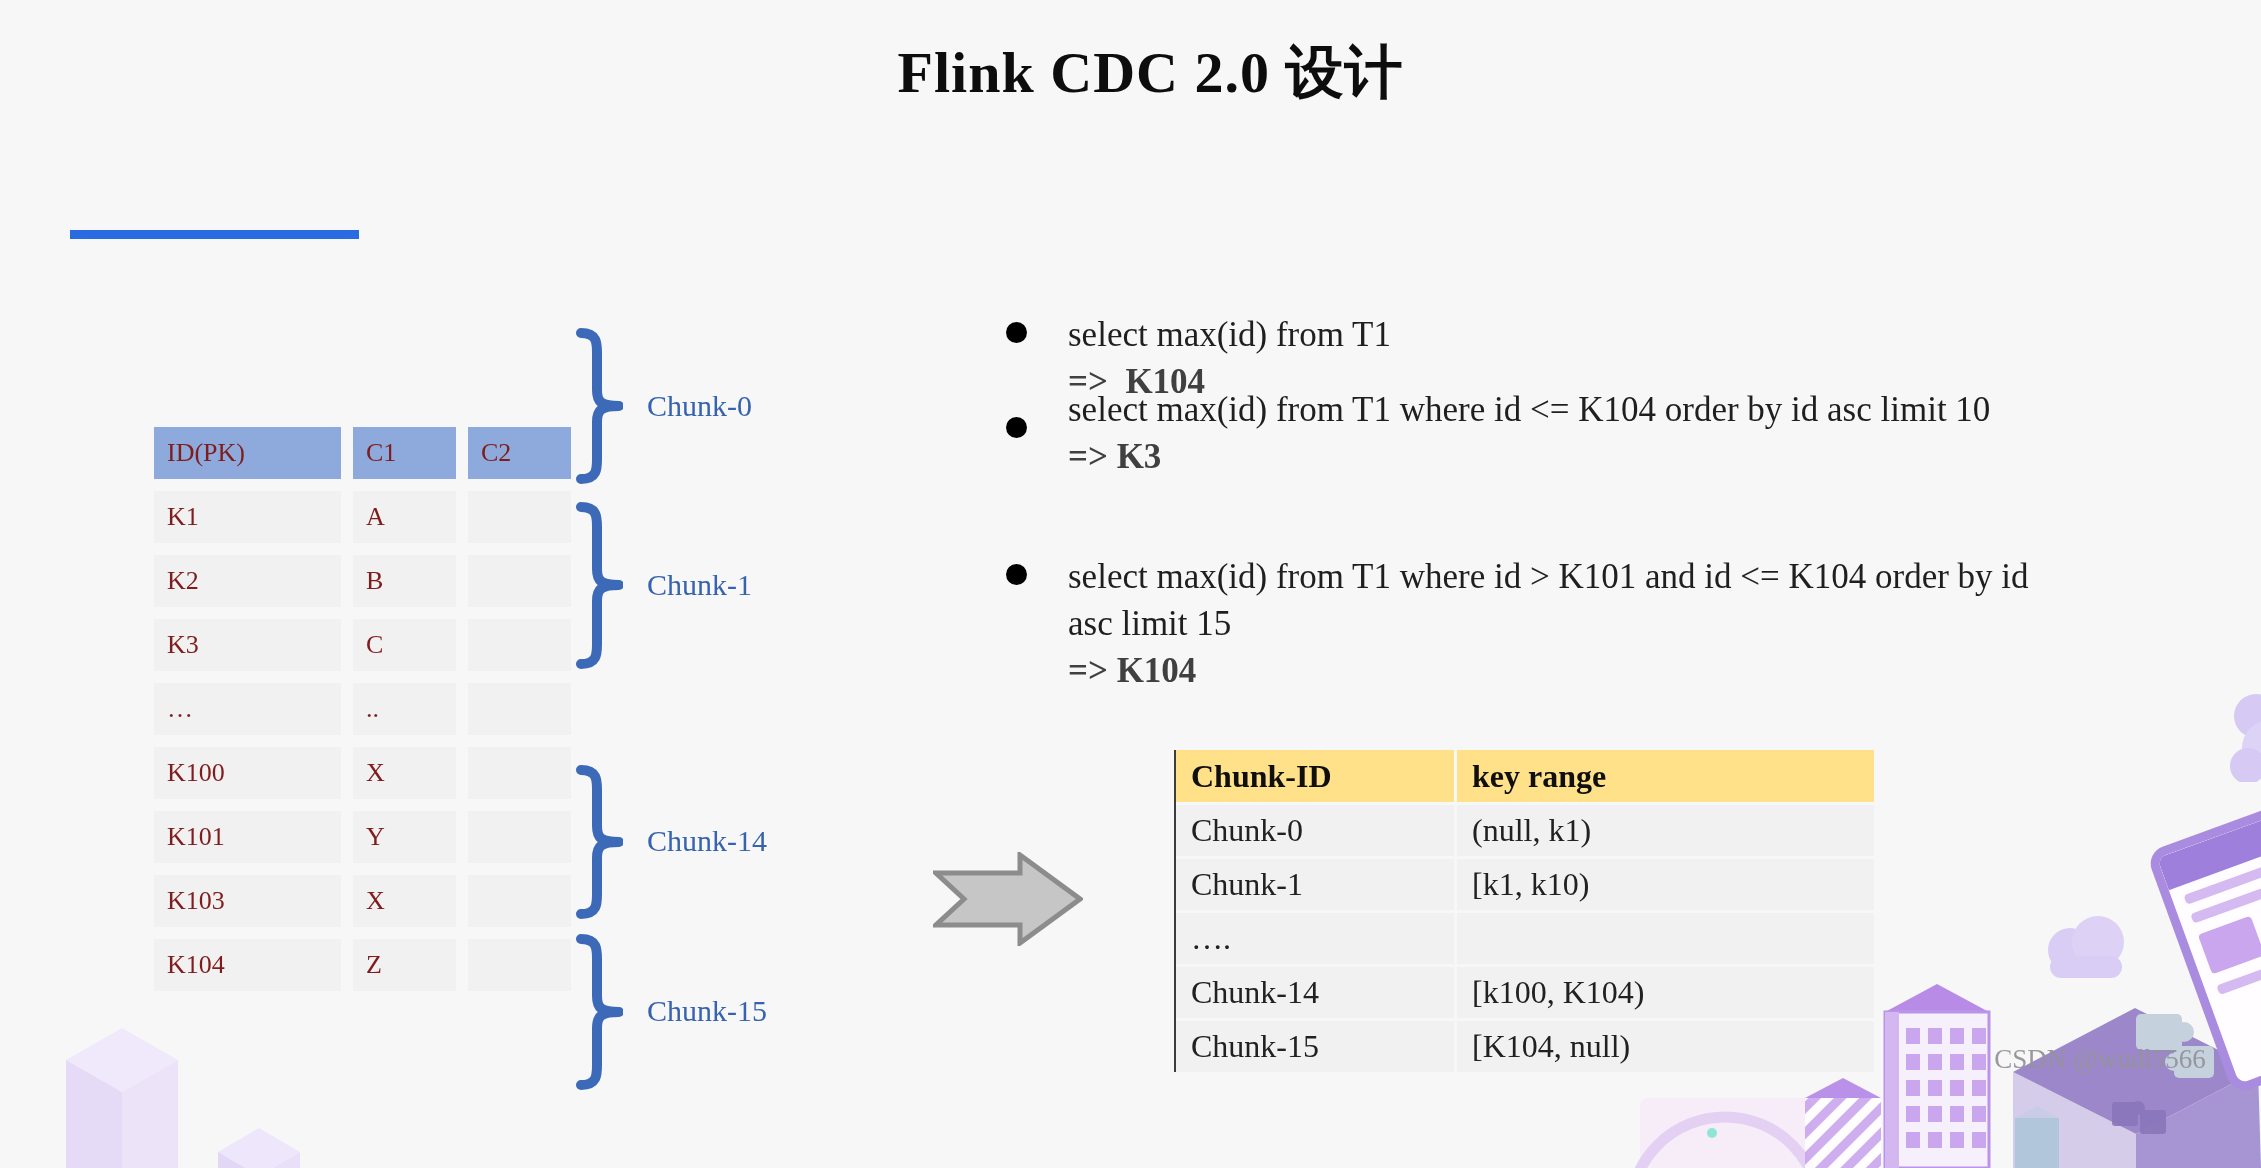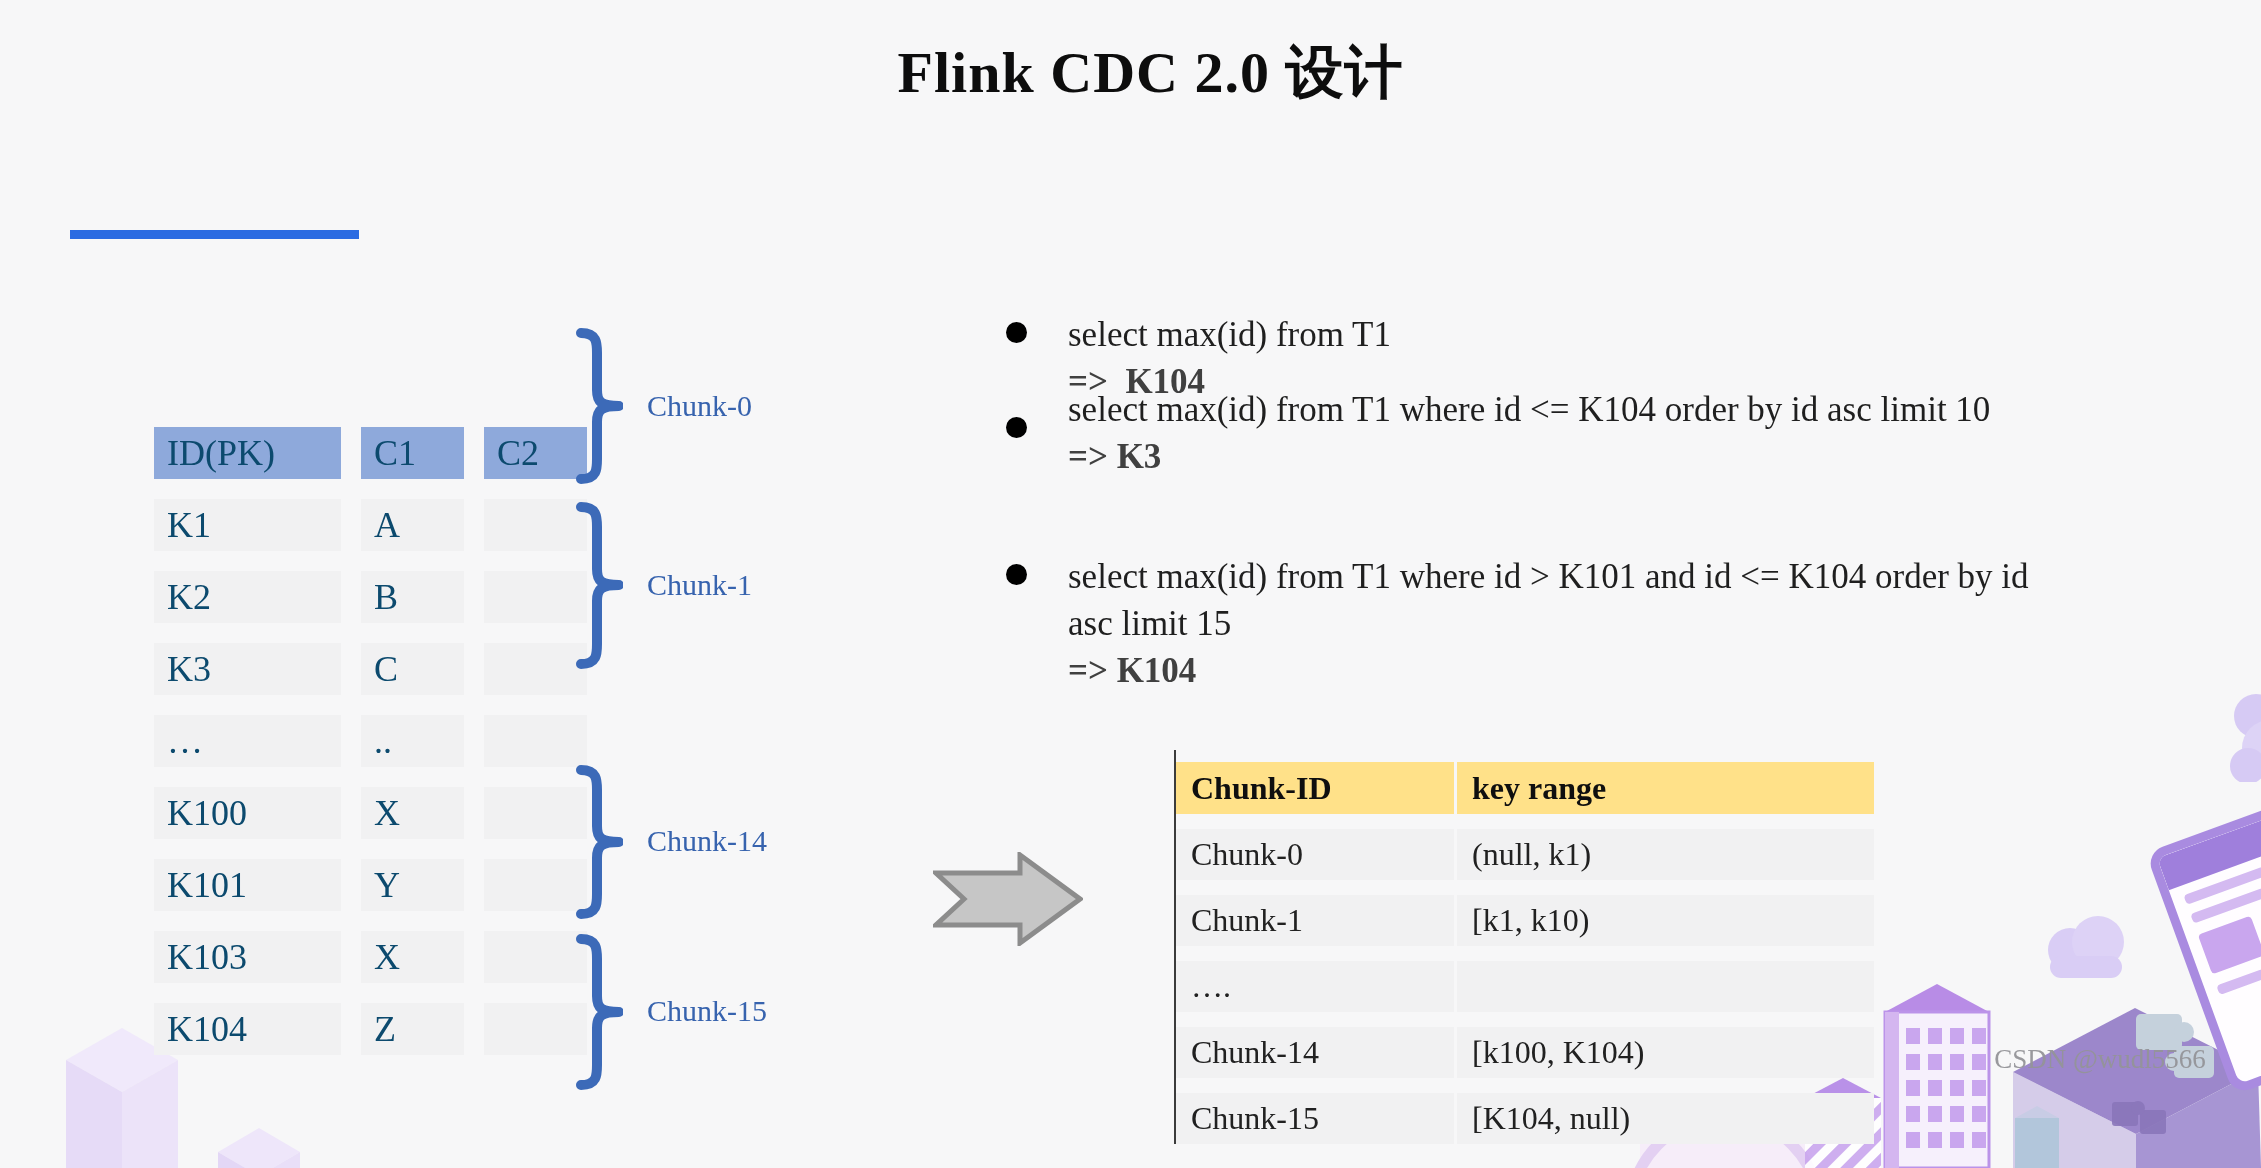--- a/index.html
+++ b/index.html
@@ -16,21 +16,21 @@
   }
   .section-heading{
     position:absolute;left:73px;top:158px;font-size:43px;font-weight:bold;color:#111;
   }
   .heading-underline{
     position:absolute;left:70px;top:230px;width:289px;height:9px;background:#2b6be2;
   }
   
   .src-table{
     position:absolute;left:154px;top:427px;display:grid;
-    grid-template-columns:187px 103px 103px;gap:20px;font-size:36px;color:#0c4a6e;
+    grid-template-columns:187px 103px 103px;gap:12px;font-size:26px;color:#7f1d1d;
     z-index:2;
   }
   .src-table .cell{height:52px;line-height:52px;padding-left:13px;background:#f1f1f2;overflow:hidden;}
   .src-table .head{background:#8ea9db;}
   
   .brace{position:absolute;left:571px;width:52px;z-index:2;}
   .chunk-label{
     position:absolute;left:647px;height:44px;line-height:44px;
     font-size:30px;color:#3763ae;z-index:2;white-space:nowrap;
   }
@@ -43,21 +43,21 @@
   .sql-line{white-space:nowrap;}
   .bullet-result{font-weight:bold;white-space:pre-wrap;color:#404040;}
   
   .big-arrow{position:absolute;left:933px;top:852px;z-index:2;}
   
   .chunk-table{
     position:absolute;left:1174px;top:750px;display:grid;
     grid-template-columns:278px 417px;gap:3px;font-size:32px;color:#212121;
     border-left:2px solid #3c3c3c;z-index:2;
   }
-  .chunk-table .cell{height:51px;line-height:51px;padding-left:15px;background:#f1f1f2;overflow:hidden;margin-top:12px;}
+  .chunk-table .cell{height:51px;line-height:51px;padding-left:15px;background:#f1f1f2;overflow:hidden;}
   .chunk-table .head{height:52px;line-height:52px;background:#ffe189;font-weight:bold;color:#0f0f0f;}
   
   .decor{position:absolute;z-index:0;}
   .tablet{
     position:absolute;left:2185px;top:818px;width:140px;height:240px;z-index:0;
     border:9px solid #a98be0;border-radius:18px;background:#fffdff;
     transform:rotate(-20deg);overflow:hidden;
   }
   .tablet .band{height:34px;background:#9f7fdc;}
   .tablet .bar{height:10px;background:#d4baf1;margin:10px 12px 0 12px;border-radius:4px;}

